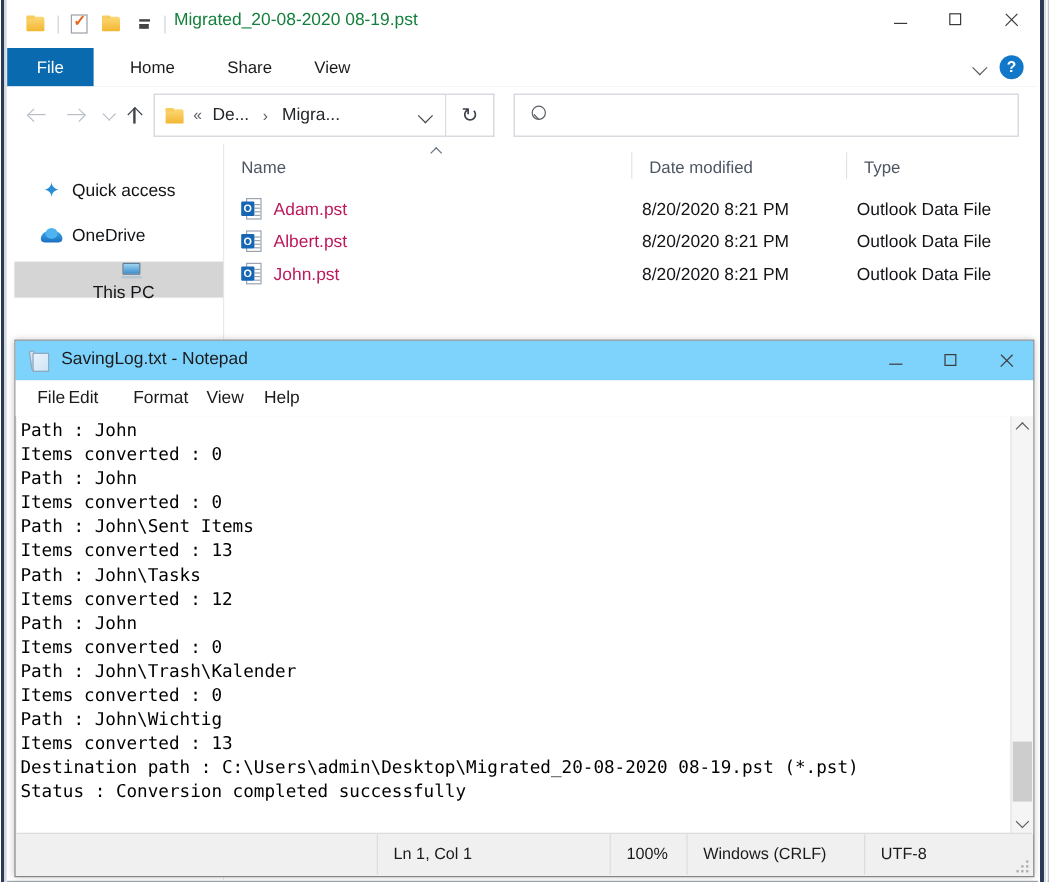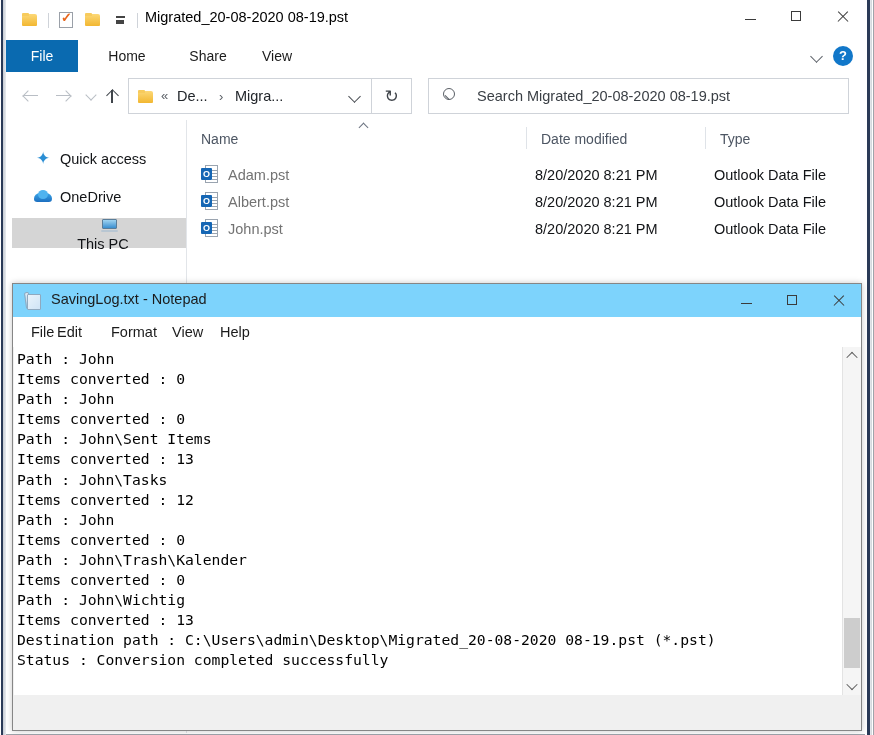--- a/index.html
+++ b/index.html
@@ -56,21 +56,21 @@
   .qat-arrow {
     width: 12px; margin: 0 7px; display: flex; flex-direction: column; align-items: center; justify-content: center;
   }
   .qat-arrow span { display:block; width:9px; height:1.5px; background:#444; }
   .qat-arrow .tri {
     width: 0; height: 0; margin-top:2px;
     border-left: 4px solid transparent; border-right: 4px solid transparent; border-top: 4px solid #444;
   }
   #exp-title-text {
     position: absolute; left: 139px; top: 9px;
-    font-size: 14.5px; color: #000000; white-space: nowrap;
+    font-size: 14.5px; color: #15803d; white-space: nowrap;
   }
   .win-btns { position: absolute; top: 0; right: 0; display: flex; height: 32px; }
   .win-btn { width: 46px; height: 32px; display: flex; align-items: center; justify-content: center; }
   .wb-min { width: 11px; height: 1.5px; background: #3b3b3b; margin-top: 7px; }
   .wb-max { width: 10px; height: 10px; border: 1.4px solid #3b3b3b; box-sizing: border-box; }
   .wb-close { position: relative; width: 13px; height: 13px; }
   .wb-close::before, .wb-close::after {
     content:""; position:absolute; left:0; top:6px; width:14px; height:1.4px; background:#3b3b3b;
   }
   .wb-close::before { transform: rotate(45deg); }
@@ -235,21 +235,21 @@
   }
   .pst-icon .page::before {
     content:""; position:absolute; left:6px; top:4px; width:5px; height:1px;
     background:#9aa4b0; box-shadow: 0 3px 0 #9aa4b0, 0 6px 0 #9aa4b0, 0 9px 0 #9aa4b0;
   }
   .pst-icon .badge {
     position: absolute; left: 0; top: 3px; width: 11px; height: 12px;
     background: #1566b4; color: #fff; font-size: 9px; font-weight: bold;
     text-align: center; line-height: 12px; border-radius: 1px;
   }
-  .fr-name { font-size: 14.5px; color: #737373; margin-left: 10px; white-space: nowrap; }
+  .fr-name { font-size: 14.5px; color: #be185d; margin-left: 10px; white-space: nowrap; }
   .fr-date { position: absolute; left: 348px; font-size: 14.5px; color: #121417; white-space: nowrap; }
   .fr-type { position: absolute; left: 527px; font-size: 14.5px; color: #121417; white-space: nowrap; }
 
   
   #notepad {
     position: absolute; left: 12px; top: 283px; width: 850px; height: 448px;
     background: #f0f0f0;
     border: 1px solid #868686;
     box-sizing: border-box;
     box-shadow: 0 0 6px rgba(0,0,0,0.22);
@@ -389,21 +389,20 @@
 
       <div id="refresh-btn">
         <span class="refresh-glyph">↻</span>
       </div>
 
       <div id="searchbox">
         <span class="search-icon">
             <span class="ring"></span>
             <span class="hdl"></span>
           </span>
-        <span id="search-placeholder">Search Migrated_20-08-2020 08-19.pst</span>
       </div>
     </div>
 
     <div id="exp-content">
 
       <div id="nav-pane">
         <div class="np-item" style="top:24px;">
           <span class="np-ico">
               <span class="ic-star">✦</span>
             </span>
@@ -516,15 +515,33 @@
     <div id="np-vscroll">
       <div class="sb-arrow up">
           <i></i>
         </div>
       <div id="np-thumb"></div>
       <div class="sb-arrow down">
           <i></i>
         </div>
     </div>
 
+    <div id="np-statusbar">
+      <div class="sbar-div" style="left:300px;"></div>
+      <div class="sbar-cell" style="left:300px;width:194px;">Ln 1, Col 1</div>
+      <div class="sbar-div" style="left:494px;"></div>
+      <div class="sbar-cell" style="left:494px;width:64px;">100%</div>
+      <div class="sbar-div" style="left:558px;"></div>
+      <div class="sbar-cell" style="left:558px;width:148px;">Windows (CRLF)</div>
+      <div class="sbar-div" style="left:706px;"></div>
+      <div class="sbar-cell" style="left:706px;width:120px;">UTF-8</div>
+      <div class="resize-grip">
+        <i style="right:0;bottom:0;"></i>
+          <i style="right:4px;bottom:0;"></i>
+          <i style="right:8px;bottom:0;"></i>
+        <i style="right:0;bottom:4px;"></i>
+          <i style="right:4px;bottom:4px;"></i>
+        <i style="right:0;bottom:8px;"></i>
+      </div>
+    </div>
   </div>
 
 </div>
 
 </body></html>

